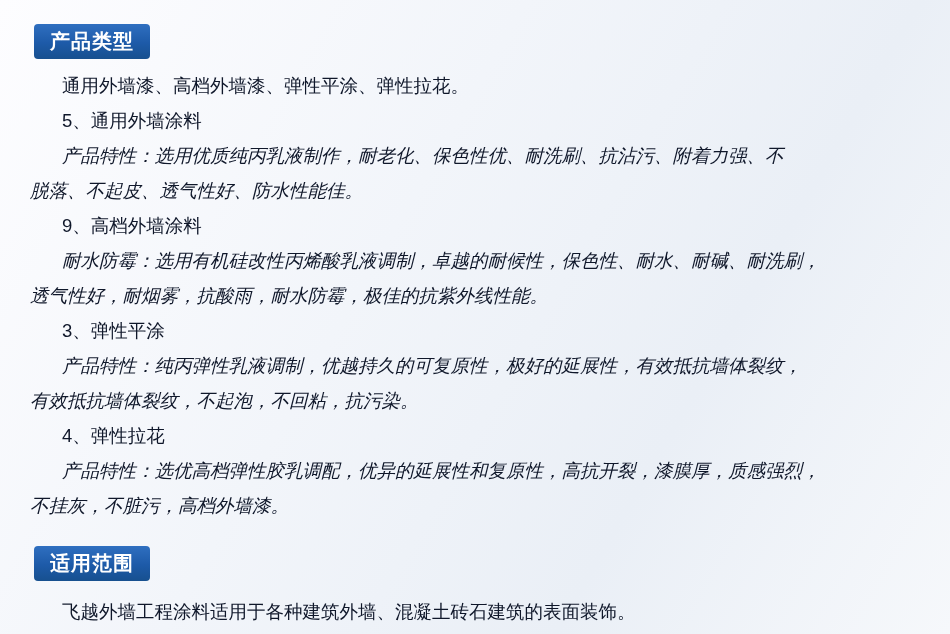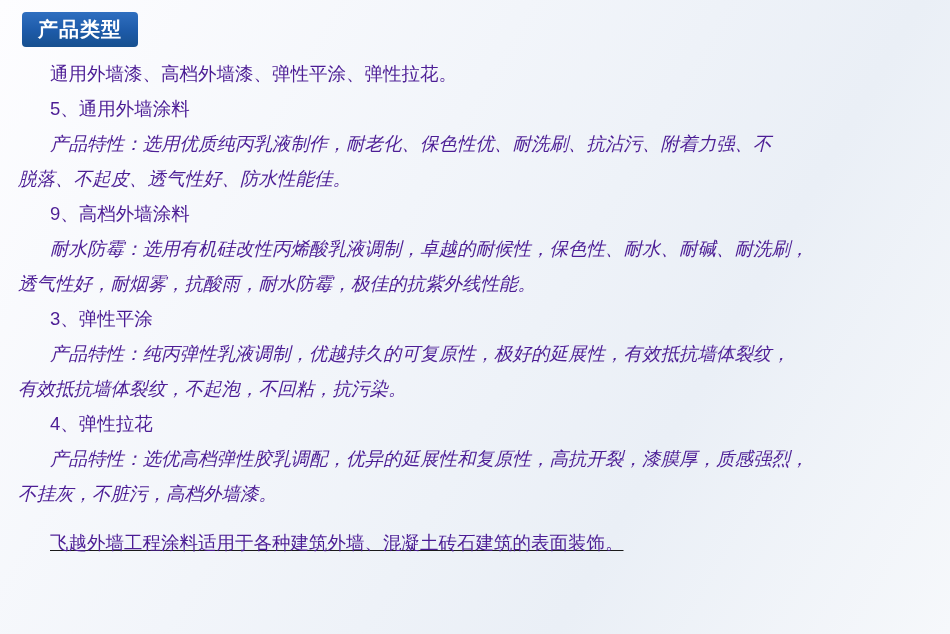--- a/index.html
+++ b/index.html
@@ -12,21 +12,21 @@
     overflow: hidden;
     font-family: "Liberation Sans", sans-serif;
     background: linear-gradient(120deg, #fdfdff 0%, #f2f5fa 40%, #eaeff6 70%, #f6f8fb 100%);
     color: #1a1a1a;
   }
   .page {
     position: relative;
     width: 926px;
     height: 634px;
     box-sizing: border-box;
-    padding: 0;
+    padding: 12px;
   }
   .section-heading {
     display: inline-block;
     background: linear-gradient(180deg, #2f6fc0 0%, #1d5aa8 55%, #17508f 100%);
     color: #ffffff;
     font-size: 20px;
     font-weight: bold;
     letter-spacing: 1px;
     padding: 5px 16px 6px 16px;
     border-radius: 4px;
@@ -38,37 +38,36 @@
   .heading-wrap-2 {
     padding: 22px 0 0 22px;
   }
   .body-block {
     padding: 10px 6px 0 18px;
   }
   p.line {
     margin: 0 0 2px 0;
     font-size: 18.5px;
     line-height: 33px;
-    color: #4c1d95;
+    color: #0f172a;
     white-space: pre-wrap;
   }
   p.indent {
     text-indent: 32px;
   }
   p.feature {
     font-style: italic;
     text-indent: 32px;
   }
   p.feature-cont {
     font-style: italic;
     text-indent: 0;
   }
   .scope-text {
     padding: 14px 6px 0 18px;
-    text-decoration: underline;
   }
 </style>
 </head>
 <body>
 
 <div class="page">
 
   <div class="heading-wrap-1">
     <span class="section-heading">产品类型</span>
   </div>
@@ -82,18 +81,21 @@
     <p class="line feature">耐水防霉：选用有机硅改性丙烯酸乳液调制，卓越的耐候性，保色性、耐水、耐碱、耐洗刷，</p>
     <p class="line feature-cont">透气性好，耐烟雾，抗酸雨，耐水防霉，极佳的抗紫外线性能。</p>
     <p class="line indent">3、弹性平涂</p>
     <p class="line feature">产品特性：纯丙弹性乳液调制，优越持久的可复原性，极好的延展性，有效抵抗墙体裂纹，</p>
     <p class="line feature-cont">有效抵抗墙体裂纹，不起泡，不回粘，抗污染。</p>
     <p class="line indent">4、弹性拉花</p>
     <p class="line feature">产品特性：选优高档弹性胶乳调配，优异的延展性和复原性，高抗开裂，漆膜厚，质感强烈，</p>
     <p class="line feature-cont">不挂灰，不脏污，高档外墙漆。</p>
   </div>
 
+  <div class="heading-wrap-2">
+    <span class="section-heading">适用范围</span>
+  </div>
 
   <div class="scope-text">
     <p class="line indent">飞越外墙工程涂料适用于各种建筑外墙、混凝土砖石建筑的表面装饰。</p>
   </div>
 
 </div>
 
 </body></html>

